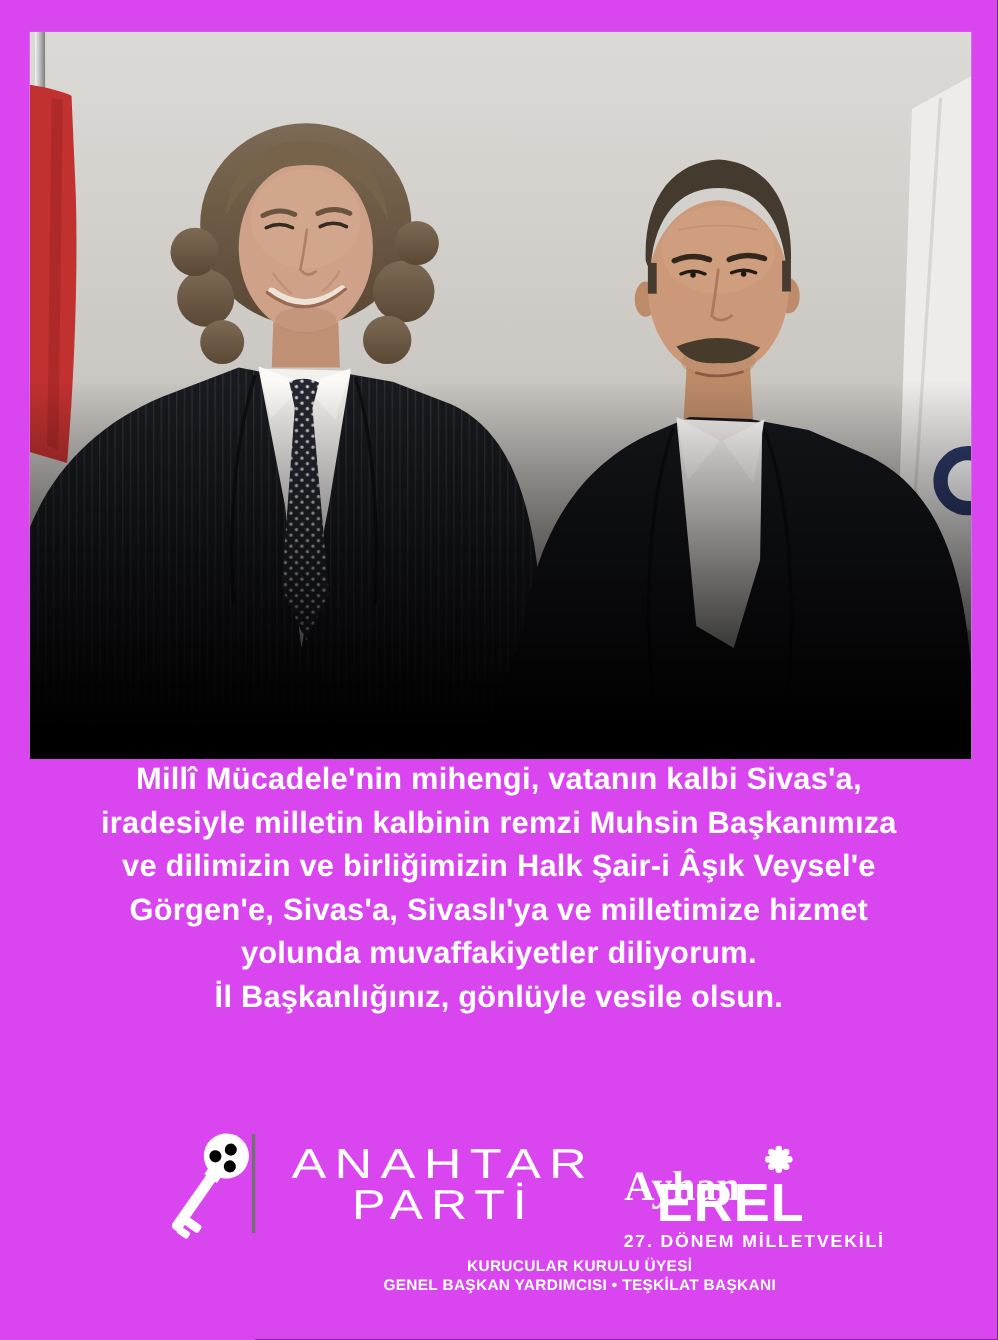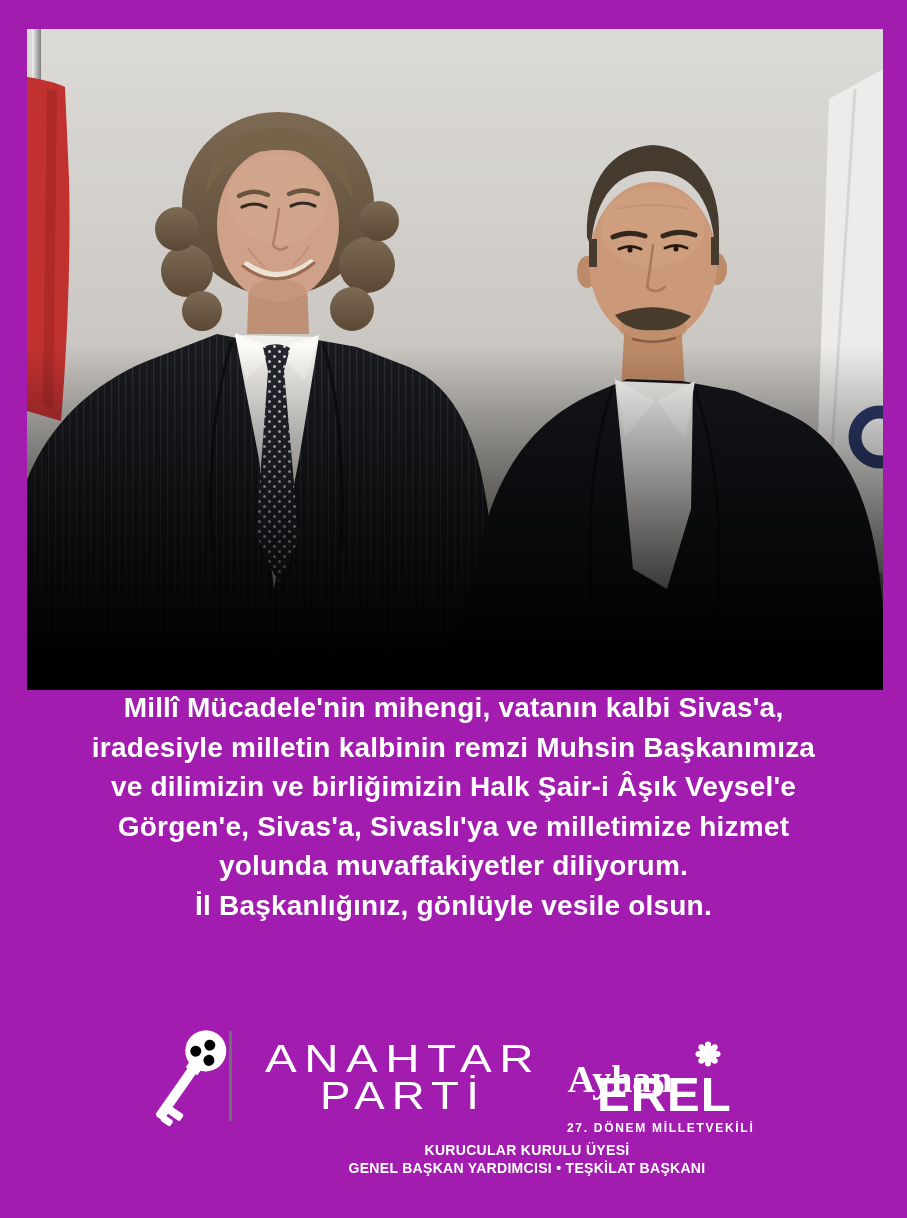--- a/index.html
+++ b/index.html
@@ -1,16 +1,16 @@
 <!DOCTYPE html>
 <html><head>
 <meta charset="utf-8">
 <style>
   html,body{margin:0;padding:0;background:#000;}
-  .poster{position:relative;width:907px;height:1218px;background:#a21caf;overflow:hidden;
+  .poster{position:relative;width:907px;height:1218px;background:#d946ef;overflow:hidden;
           font-family:"Liberation Sans",sans-serif;}
   .photo{position:absolute;left:27px;top:29px;width:856px;height:661px;overflow:hidden;background:#c7c4c0;}
   .photo svg{display:block;}
 
   .message{position:absolute;left:20px;top:688px;width:867px;text-align:center;
            color:#fff;font-weight:700;font-size:28px;line-height:39.5px;letter-spacing:.2px;}
   .message div{white-space:nowrap;}
 
   .key-wrap{position:absolute;left:128px;top:1022px;width:112px;height:112px;}
   .logo-divider{position:absolute;left:229px;top:1031px;width:3px;height:90px;background:#707070;}
@@ -19,21 +19,21 @@
   .party-name .l1{font-size:38px;line-height:38px;letter-spacing:6px;transform:scaleX(1.25);transform-origin:center;}
   .party-name .l2{font-size:38px;line-height:36px;letter-spacing:6px;transform:scaleX(1.2);transform-origin:center;}
 
   .signature{position:absolute;left:555px;top:1025px;width:220px;height:115px;color:#fff;}
   .sig-first{position:absolute;left:0;top:2px;width:130px;text-align:center;
              font-family:"Liberation Serif",serif;font-weight:700;font-size:38px;line-height:40px;margin-top:32px;}
   .sig-seal{position:absolute;left:140px;top:16px;width:26px;height:26px;}
   .sig-last{position:absolute;left:23px;top:44px;width:124px;text-align:center;
             font-weight:700;font-size:49px;line-height:50px;letter-spacing:1px;margin-left:19px;}
   .sig-sub{position:absolute;left:12px;top:96px;width:190px;
-           font-weight:700;font-size:12px;letter-spacing:1.7px;white-space:nowrap;}
+           font-weight:700;font-size:16px;letter-spacing:1.7px;white-space:nowrap;}
 
   .footer{position:absolute;left:127px;top:1142px;width:800px;text-align:center;color:#fff;
           font-weight:700;font-size:14px;line-height:17.5px;letter-spacing:.3px;}
 </style>
 </head>
 <body>
 
 <div class="poster">
 
   <div class="photo">

